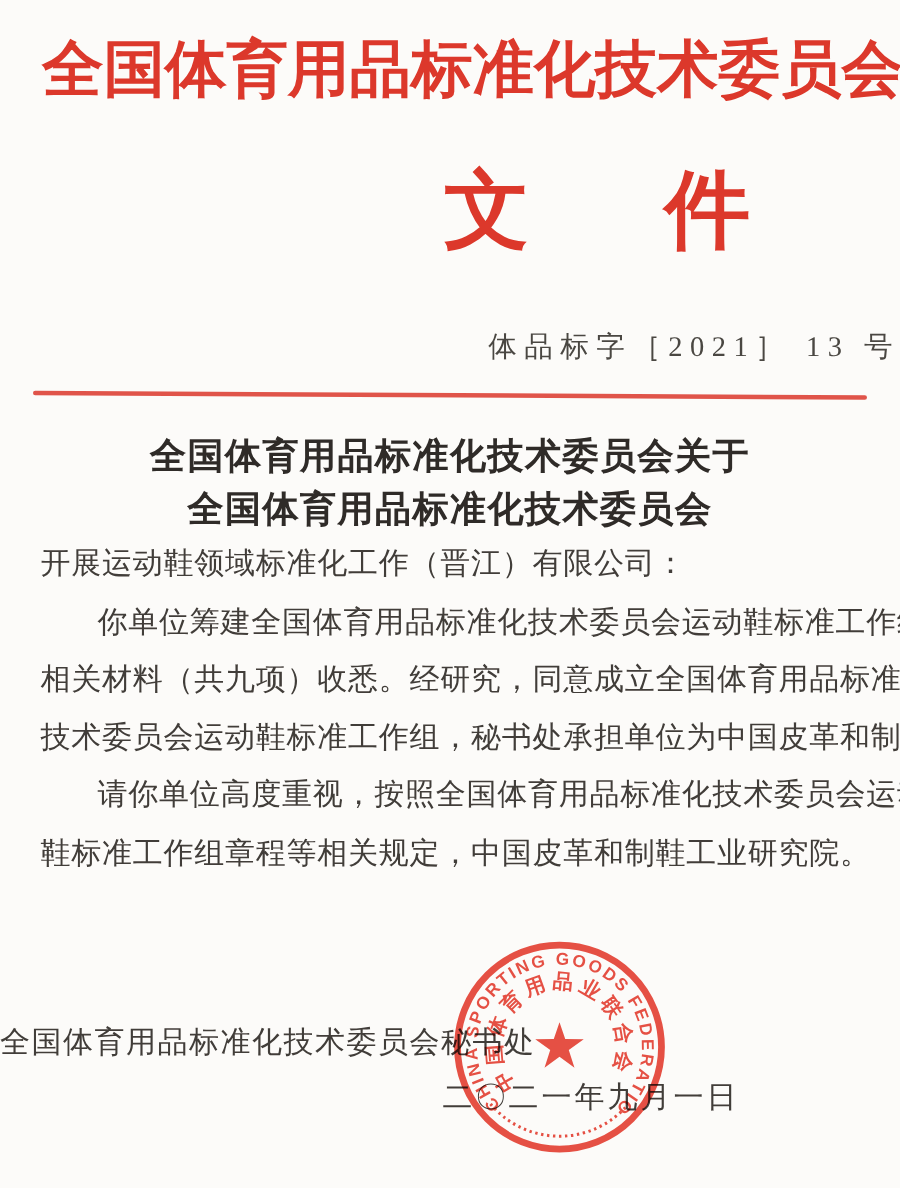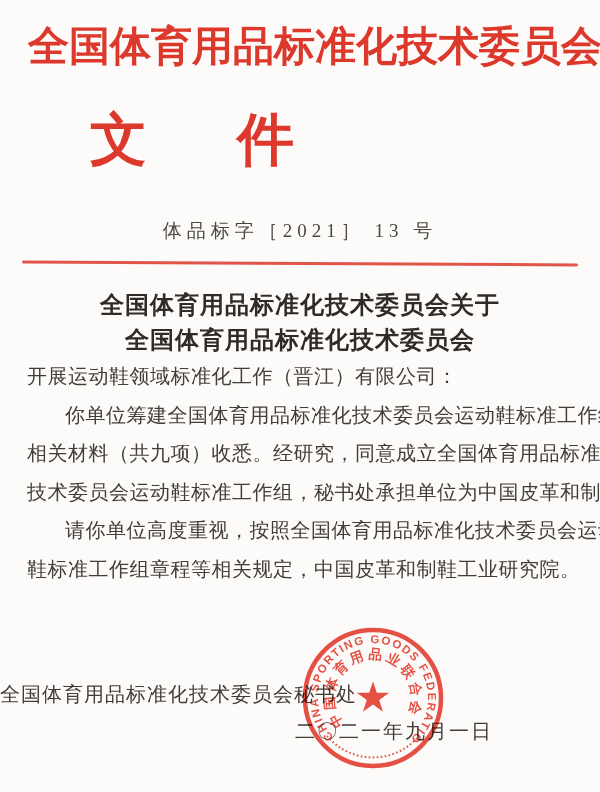--- a/index.html
+++ b/index.html
@@ -16,32 +16,32 @@
   .org-name {
     position:absolute; top:20px; left:0; right:0;
     padding:0 28px;
     font-size:41px; font-weight:700; line-height:1.3;
     color:#dc382b;
     text-align:left;
     text-align-last:justify;
     white-space:nowrap;
   }
   .doc-type {
-    position:absolute; top:102px; left:0; right:0;
+    position:absolute; top:102px; left:0; right:10px;
     font-size:57px; font-weight:700;
     color:#dc382b;
-    text-align:left;
+    text-align:right;
     letter-spacing:90px; text-indent:90px;
     white-space:nowrap;
   }
   .doc-number {
     position:absolute; top:218px; left:0; right:0;
     font-size:19px; letter-spacing:5px;
     color:#4a4742;
-    text-align:center;
+    text-align:right;
     white-space:nowrap;
   }
   .red-rule {
     position:absolute; top:262px; left:22px; width:556px; height:3px;
     background:#e0544a;
     transform:rotate(0.3deg);
     border-radius:2px;
   }
   .doc-title {
     position:absolute; top:288px; left:0; right:0;

